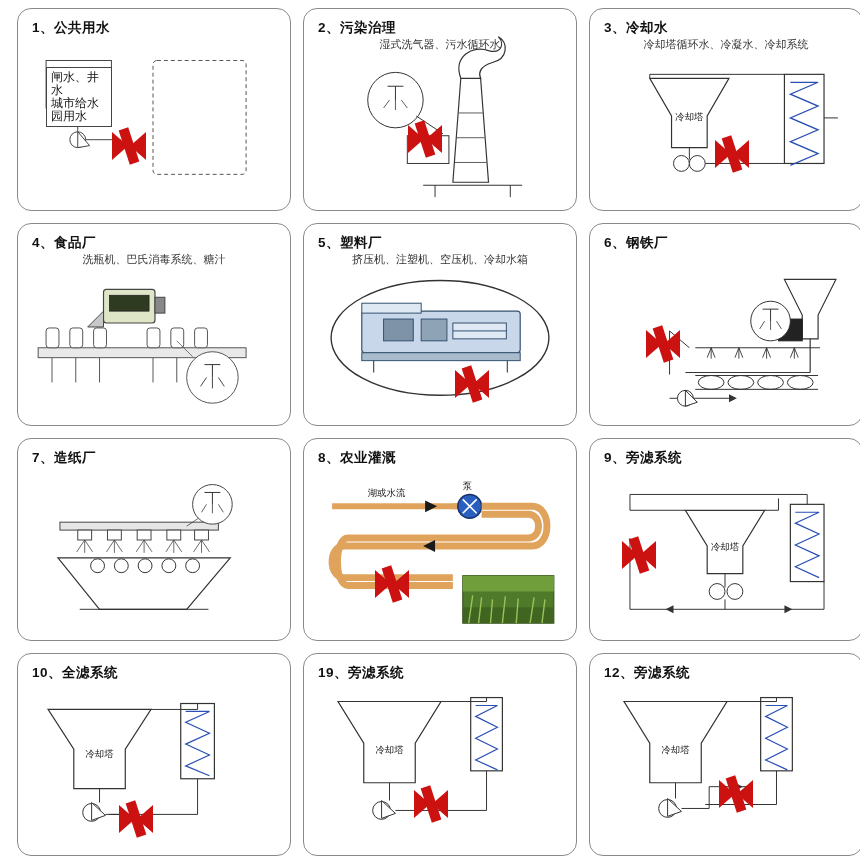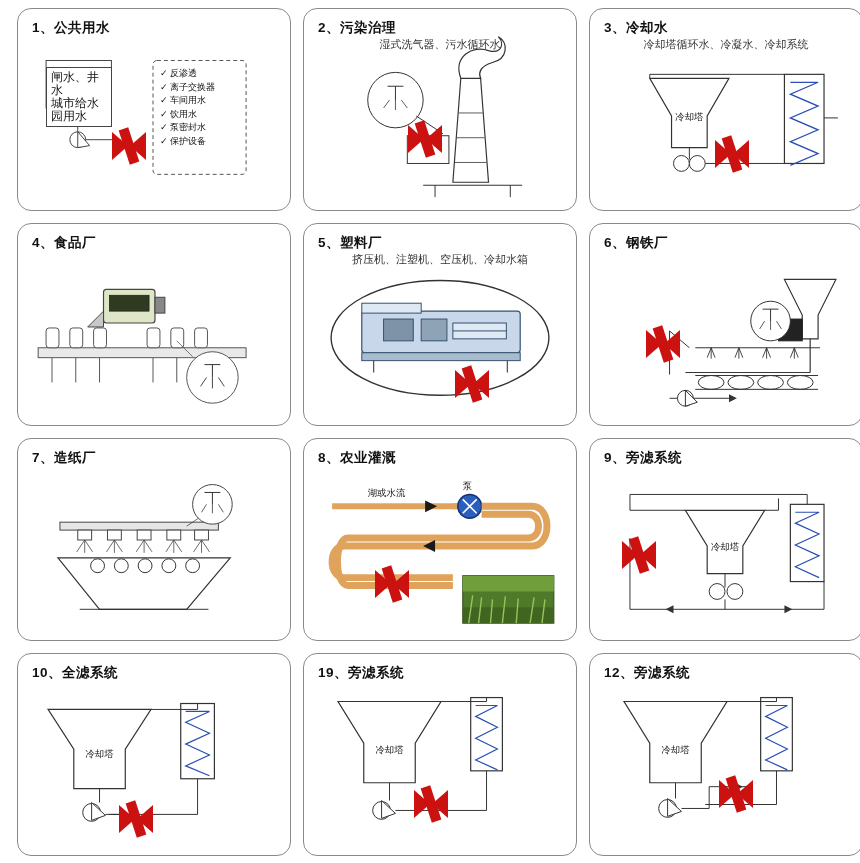--- a/index.html
+++ b/index.html
@@ -101,28 +101,20 @@
         <circle cx="60" cy="132" r="8" fill="#fff" stroke="#444" stroke-width="1"></circle>
         <path d="M60 124 L72 138 L60 140 Z" fill="#fff" stroke="#444" stroke-width="1"></path>
         <line x1="68" y1="132" x2="96" y2="132" stroke="#444" stroke-width="1"></line>
         <path d="M96 128 l8 4 l-8 4 z" fill="#444"></path>
         <rect x="136" y="52" width="94" height="115" rx="4" fill="none" stroke="#555" stroke-width="1" stroke-dasharray="4 3"></rect>
       </svg>
       <div class="box-list" style="left:28px;top:58px;width:66px;">
         <div>闸水、井水</div>
         <div>城市给水</div>
         <div>园用水</div>
-      </div>
-      <div class="legend" style="left:142px;top:58px;">
-        <div>✓&nbsp;<span>反渗透</span></div>
-        <div>✓&nbsp;<span>离子交换器</span></div>
-        <div>✓&nbsp;<span>车间用水</span></div>
-        <div>✓&nbsp;<span>饮用水</span></div>
-        <div>✓&nbsp;<span>泵密封水</span></div>
-        <div>✓&nbsp;<span>保护设备</span></div>
       </div>
       <div class="valve" style="left:88px;top:117px;">
         <svg viewBox="0 0 46 40">
             <g fill="#cc1111">
           <path d="M6 6 L22 20 L6 34 Z"></path>
           <path d="M40 6 L24 20 L40 34 Z"></path>
           <rect x="18" y="2" width="10" height="36" transform="rotate(-18 23 20)"></rect>
         </g>
           </svg>
       </div>
@@ -192,20 +184,21 @@
           </svg>
       </div>
     </div>
   </div>
 
   <div class="cell">
     <div class="card">
       <div class="title">
         <span>4、</span><span>食品厂</span>
       </div>
+      <div class="subtitle">洗瓶机、巴氏消毒系统、糖汁</div>
       <svg class="line-art" viewBox="0 0 274 203">
         <rect x="20" y="125" width="210" height="10" fill="#e9e9e9" stroke="#555" stroke-width="1"></rect>
         <g stroke="#555" stroke-width="1" fill="#fff">
           <rect x="28" y="105" width="13" height="20" rx="3"></rect>
           <rect x="52" y="105" width="13" height="20" rx="3"></rect>
           <rect x="76" y="105" width="13" height="20" rx="3"></rect>
           <rect x="130" y="105" width="13" height="20" rx="3"></rect>
           <rect x="154" y="105" width="13" height="20" rx="3"></rect>
           <rect x="178" y="105" width="13" height="20" rx="3"></rect>
         </g>

